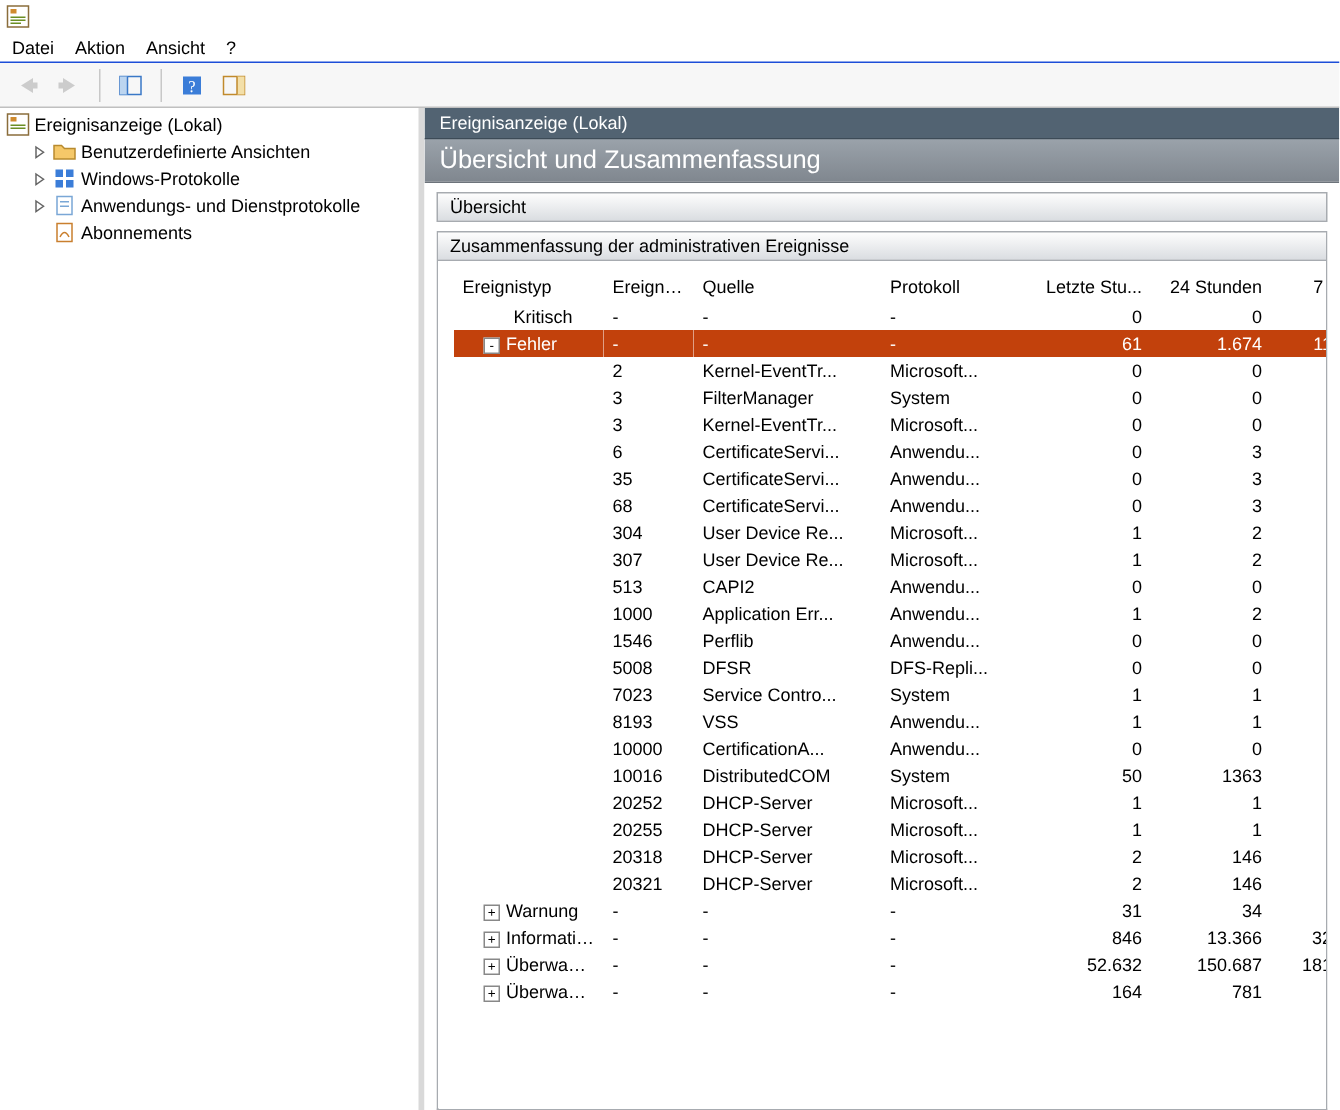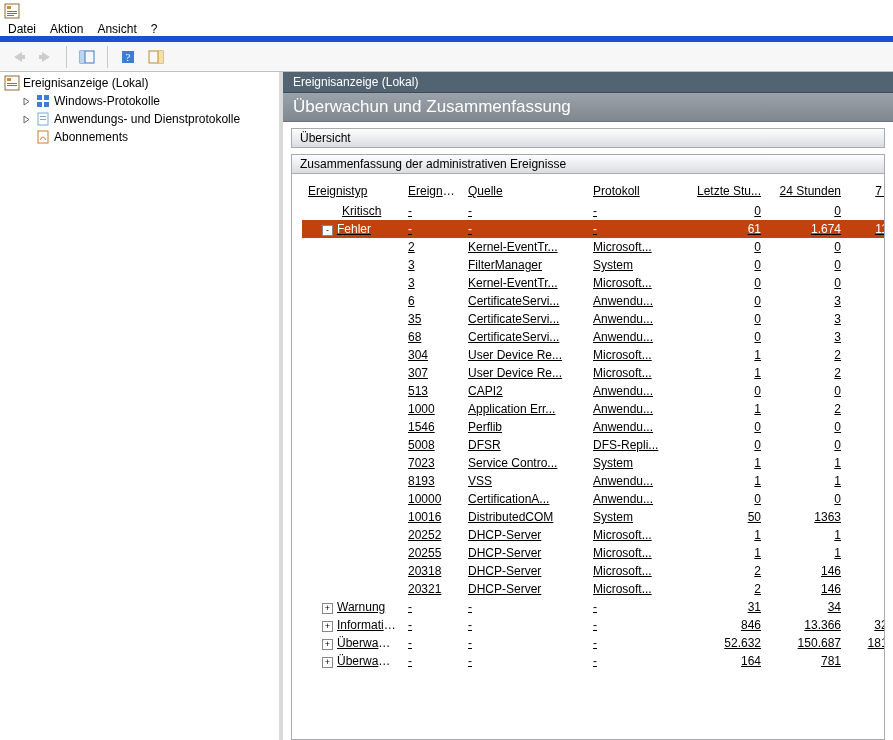--- a/index.html
+++ b/index.html
@@ -27,21 +27,21 @@
   .titlebar .appicon { width:16px; height:16px; margin-right:6px; }
   .titlebar .title { font-size: 12px; margin-top: 40px; }
   
   .menubar {
     height: 20px;
     display: flex;
     align-items: center;
     gap: 14px;
     padding: 0 8px;
     background: #fff;
-    border-bottom: 6px solid #1d4ed8;
+    border-bottom: 1px solid #1d4ed8;
   }
   .menubar span { cursor: default; }
   
   .toolbar {
     height: 30px;
     display: flex;
     align-items: center;
     gap: 4px;
     padding: 2px 6px;
     background: #f7f7f7;
@@ -229,20 +229,33 @@
         <svg width="16" height="16" viewBox="0 0 16 16">
          <rect x="1" y="1" width="14" height="14" fill="#fff" stroke="#8a6d3b"></rect>
          <rect x="3" y="3" width="4" height="3" fill="#d08b2e"></rect>
          <rect x="3" y="8" width="10" height="1" fill="#6b8e23"></rect>
          <rect x="3" y="10" width="10" height="1" fill="#6b8e23"></rect>
         </svg>
       </span>
       <span class="tree-label">Ereignisanzeige (Lokal)</span>
     </div>
 
+    <div class="tree-row child">
+      <span class="tree-toggle">
+        <svg width="9" height="9" viewBox="0 0 9 9">
+            <path d="M2 1 L7 4.5 L2 8 Z" fill="none" stroke="#666"></path>
+          </svg>
+      </span>
+      <span class="tree-icon">
+        <svg width="16" height="16" viewBox="0 0 16 16">
+            <path d="M1 4h5l2 2h7v7H1z" fill="#f5c869" stroke="#b88a2e"></path>
+          </svg>
+      </span>
+      <span class="tree-label">Benutzerdefinierte Ansichten</span>
+    </div>
 
     <div class="tree-row child">
       <span class="tree-toggle">
         <svg width="9" height="9" viewBox="0 0 9 9">
             <path d="M2 1 L7 4.5 L2 8 Z" fill="none" stroke="#666"></path>
           </svg>
       </span>
       <span class="tree-icon">
         <svg width="16" height="16" viewBox="0 0 16 16">
           <rect x="2" y="2" width="5" height="5" fill="#3b7dd8"></rect>
@@ -279,29 +292,29 @@
             <rect x="3" y="2" width="10" height="12" fill="#fff" stroke="#c97f2e"></rect>
             <path d="M5 11 Q8 5 11 11" fill="none" stroke="#c97f2e"></path>
           </svg>
       </span>
       <span class="tree-label">Abonnements</span>
     </div>
   </div>
 
   <div class="content">
     <div class="content-titlebar">Ereignisanzeige (Lokal)</div>
-    <div class="content-header">Überwachun und Zusammenfassung</div>
+    <div class="content-header">Übersicht und Zusammenfassung</div>
 
     <div class="section">
       <div class="section-header">Übersicht</div>
     </div>
 
     <div class="section" style="flex:1; display:flex; flex-direction:column; overflow:hidden;">
       <div class="section-header">Zusammenfassung der administrativen Ereignisse</div>
-      <div class="section-body" style="flex:1; overflow:auto;text-decoration:underline;">
+      <div class="section-body" style="flex:1; overflow:auto;">
 
         <table class="evtable">
           <colgroup>
             <col class="col-type">
               <col class="col-id">
               <col class="col-src">
               <col class="col-proto">
             <col class="col-h1">
               <col class="col-h24">
               <col class="col-d7">

